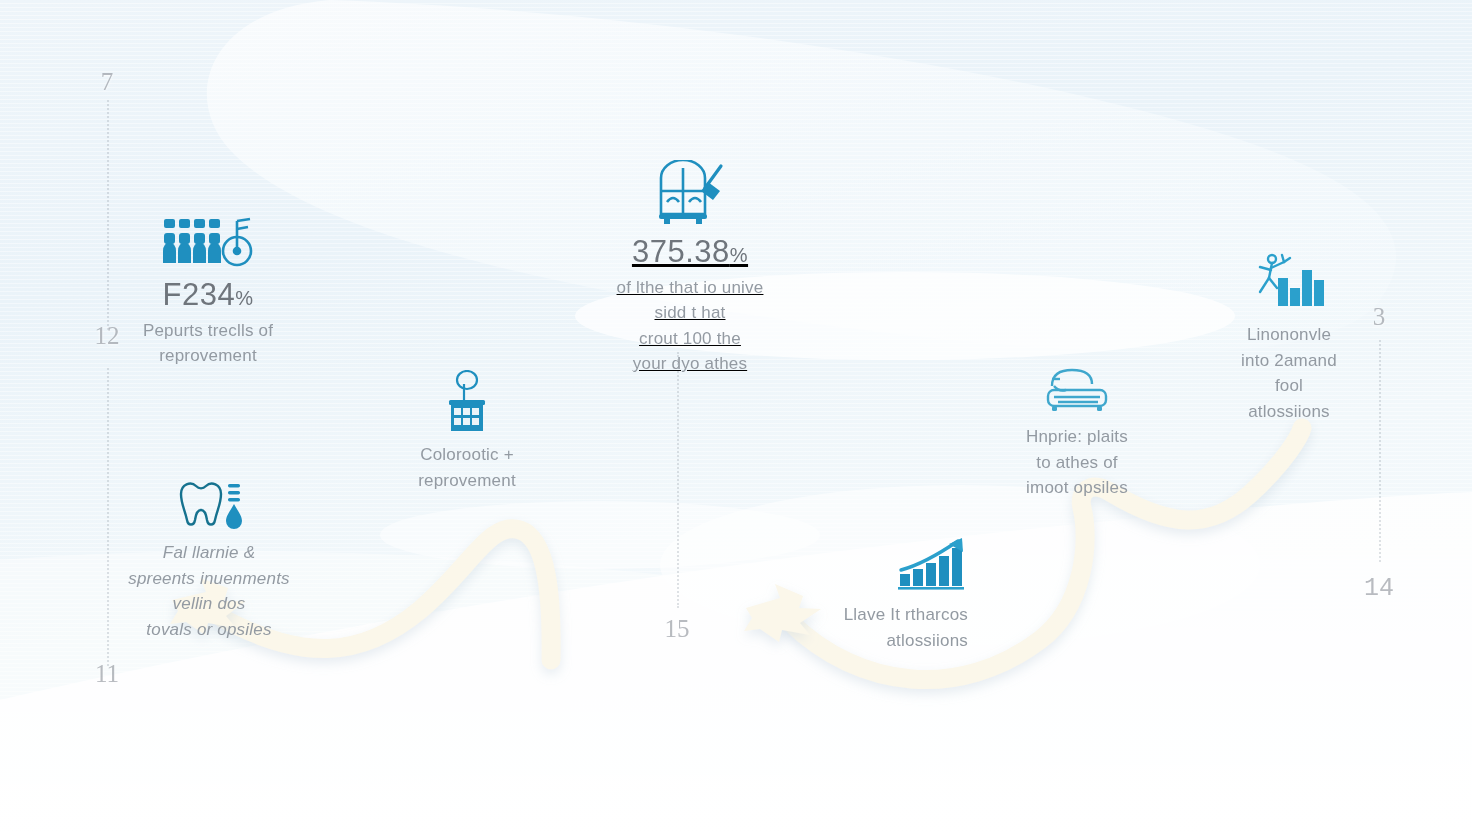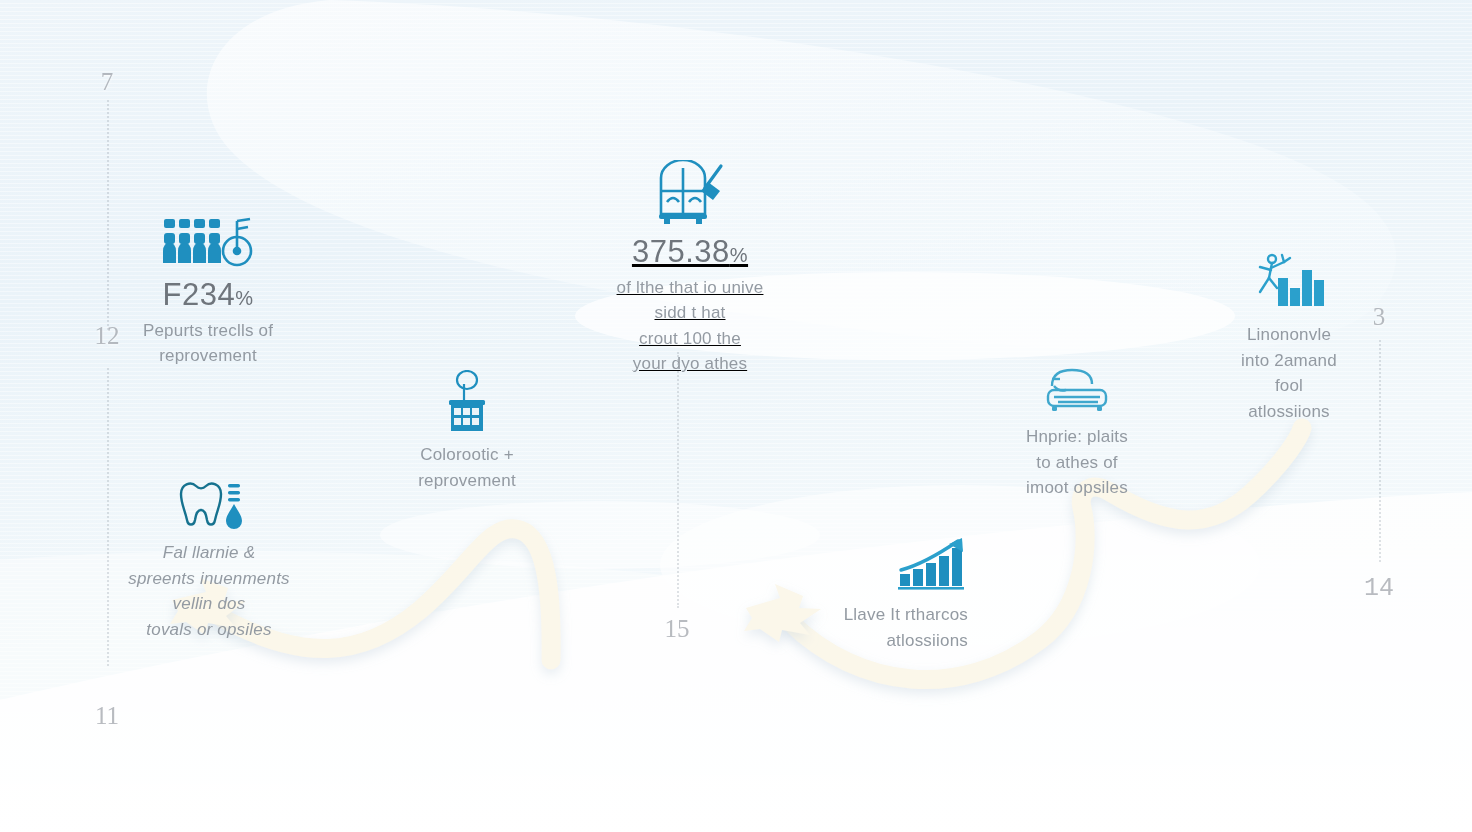--- a/index.html
+++ b/index.html
@@ -136,21 +136,21 @@
 
   <div id="content">
 
     <div class="tick-line" style="left:107px; top:100px; height:230px;"></div>
     <div class="tick-line" style="left:107px; top:368px; height:298px;"></div>
     <div class="tick-line" style="left:677px; top:352px; height:256px;"></div>
     <div class="tick-line" style="left:1379px; top:340px; height:222px;"></div>
 
     <div class="tick-num" style="left:107px;  top:68px;">7</div>
     <div class="tick-num" style="left:107px;  top:322px;">12</div>
-    <div class="tick-num" style="left:107px;  top:702px;">11</div>
+    <div class="tick-num" style="left:107px;  top:660px;">11</div>
     <div class="tick-num" style="left:677px;  top:615px;">15</div>
     <div class="tick-num" style="left:1379px; top:303px;">3</div>
     <div class="tick-num" style="left:1379px; top:574px;font-family:Liberation Mono, monospace;">14</div>
 
     <div class="node" style="left:208px; top:215px; width:240px;">
       <span class="icon-wrap">
         <svg width="92" height="54" viewBox="0 0 92 54">
           <g fill="#1f8fbf">
             <rect x="2" y="4" width="11" height="9" rx="2"></rect>
             <rect x="17" y="4" width="11" height="9" rx="2"></rect>

